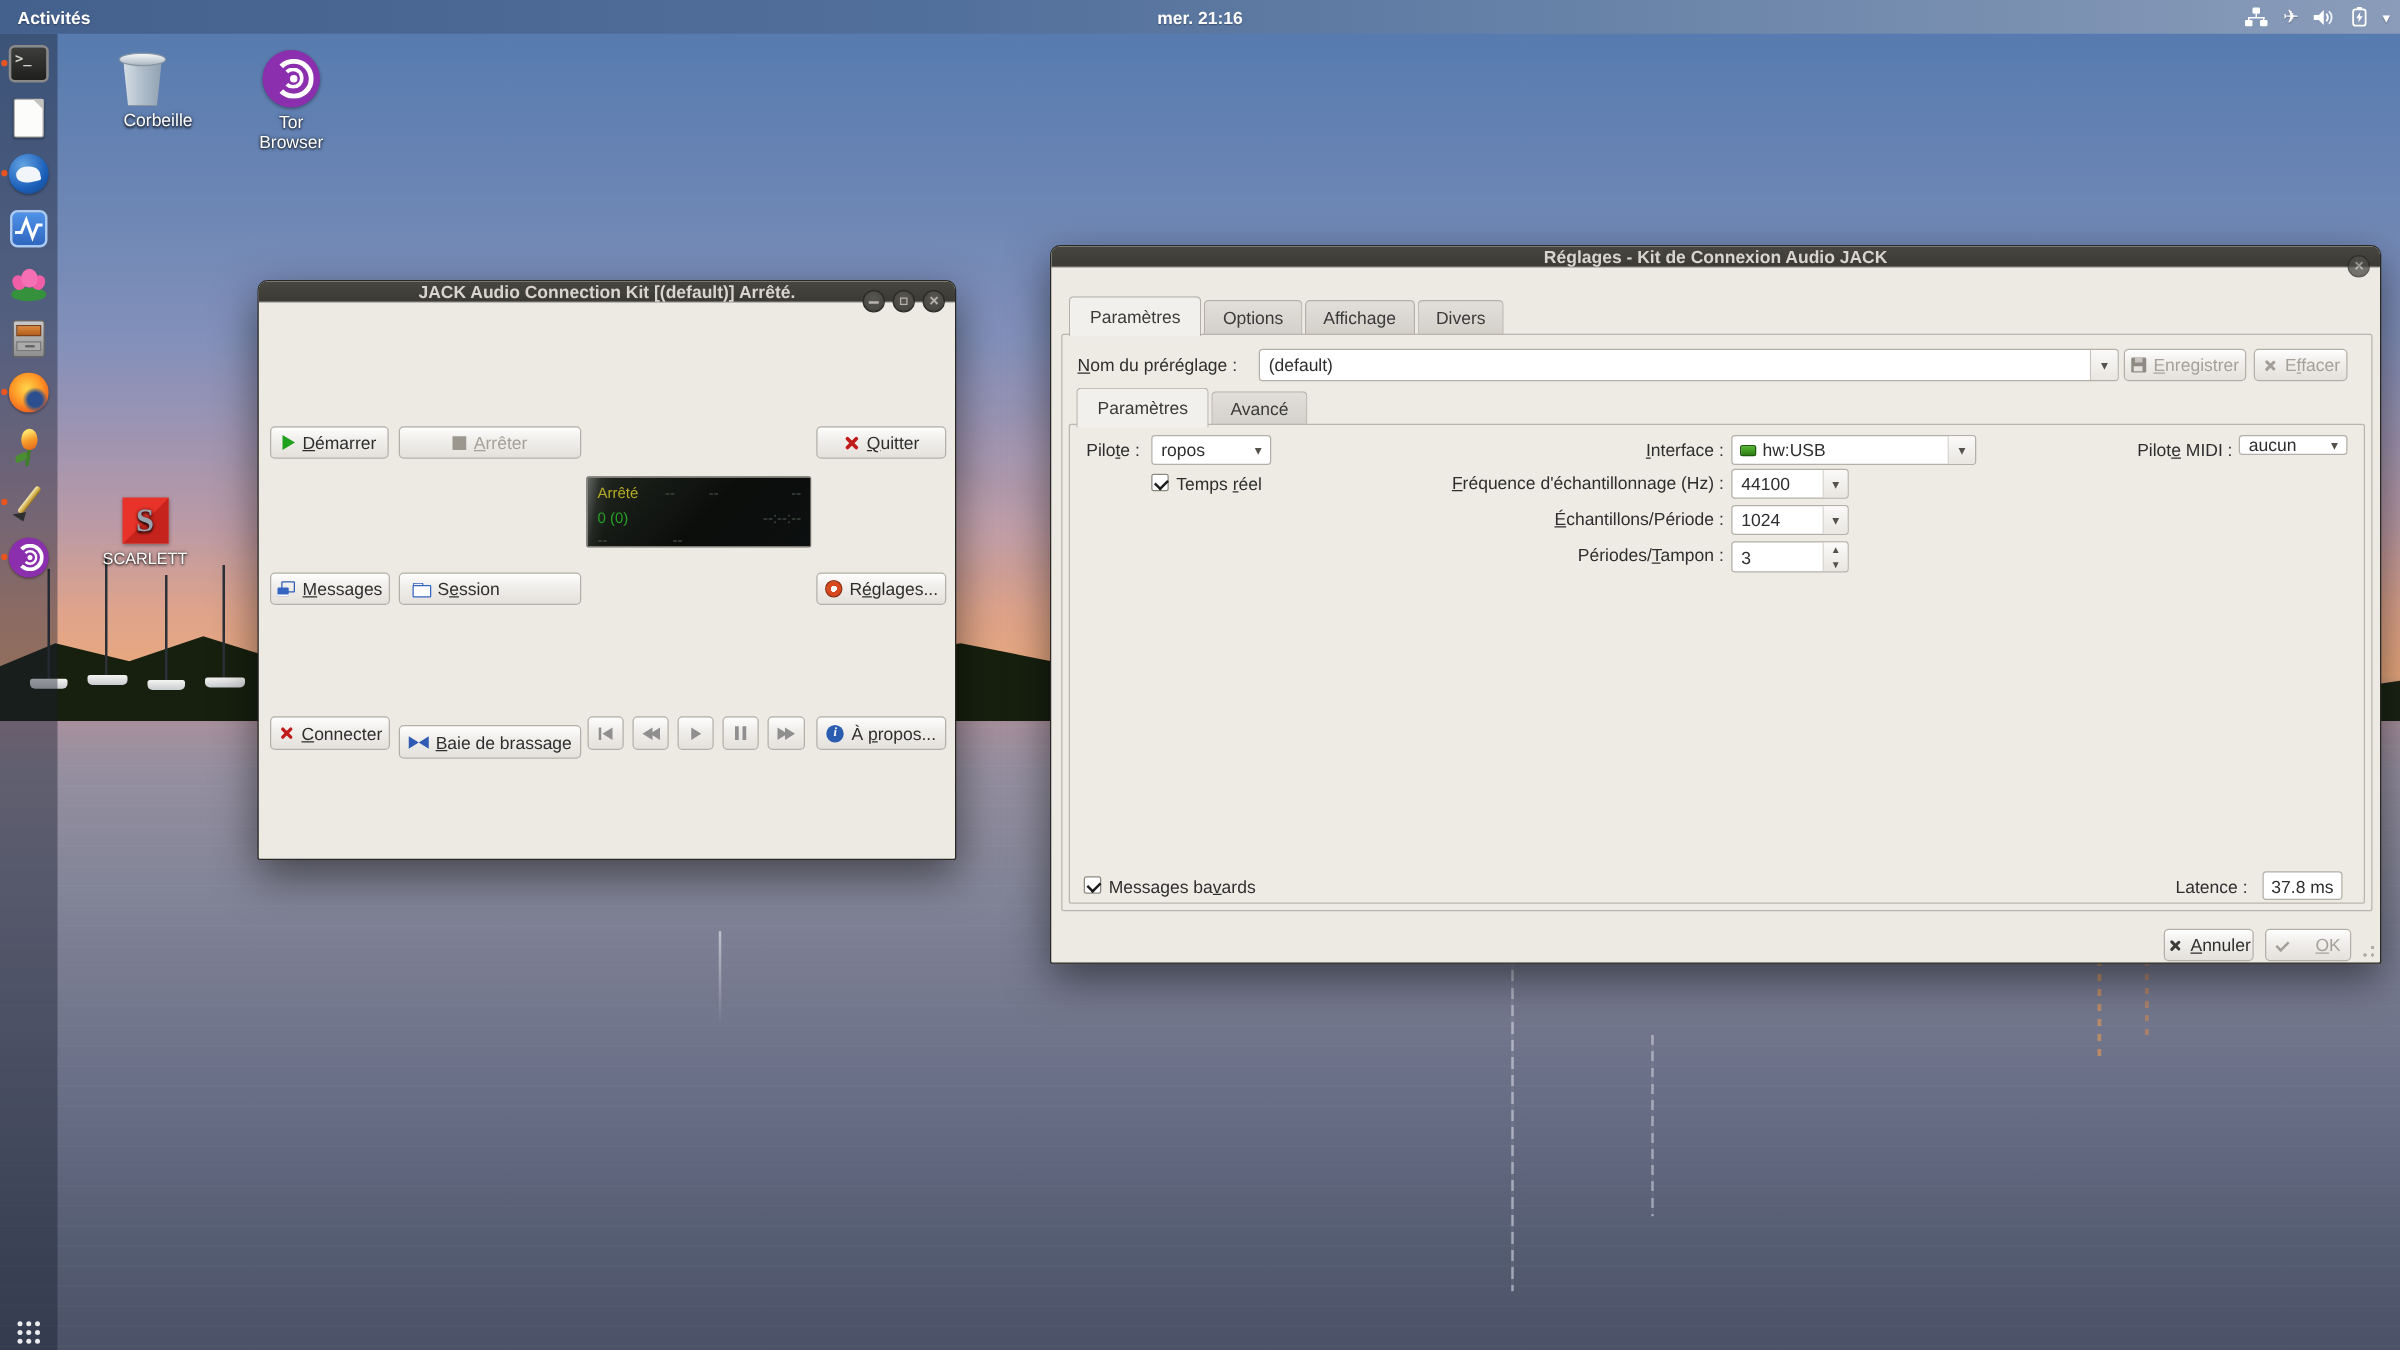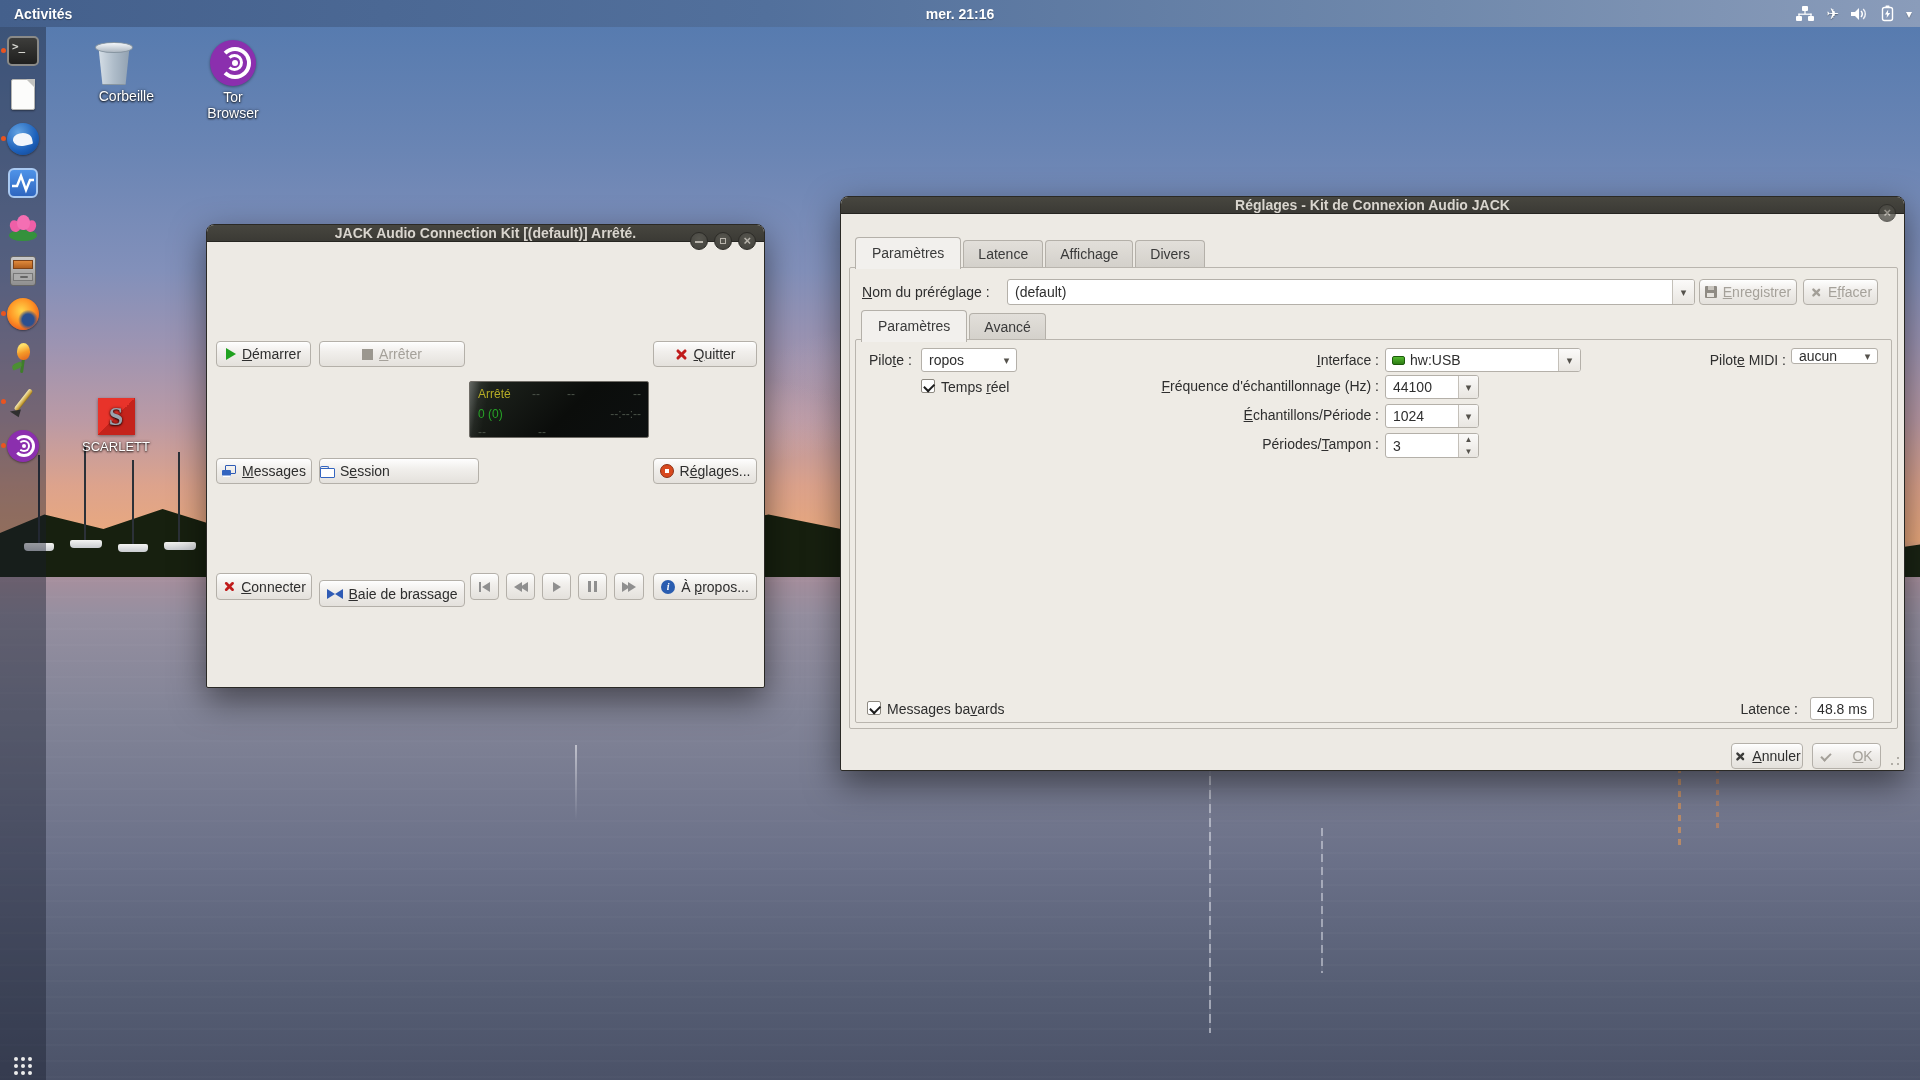--- a/index.html
+++ b/index.html
@@ -350,21 +350,21 @@
       <span class="c-green" style="left:8px; top:25px;">0 (0)</span>
       <span class="c-dim" style="right:7px; top:25px;">--:--:--</span>
       <span class="c-dim" style="left:8px; top:43px;">--</span>
       <span class="c-dim" style="left:68px; top:43px;">--</span>
     </div>
 
     <div class="btn" style="left:9px; top:233px; width:96px;">
       <i class="i-msg"></i>
       <span><u>M</u>essages</span>
     </div>
-    <div class="btn" style="left:112px; top:233px; width:160px; justify-content:flex-start; ">
+    <div class="btn" style="left:112px; top:233px; width:146px; justify-content:flex-start; padding-left:10px;">
       <i class="i-folder"></i>
       <span>S<u>e</u>ssion</span>
     </div>
     <div class="btn" style="left:446px; top:233px; width:104px;">
       <i class="i-gear"></i>
       <span>R<u>é</u>glages...</span>
     </div>
 
     <div class="btn" style="left:9px; top:348px; width:96px; height:27px;">
       <i class="xbars" style="transform:scale(.9);"></i>
@@ -415,21 +415,21 @@
       <span>Réglages - Kit de Connexion Audio JACK</span>
       <div class="wc-group">
         <span class="wc" style="opacity:.75;">
             <i class="g-close">×</i>
           </span>
       </div>
     </div>
 
     <div class="tab-row" style="left:14px; top:40px;">
       <span class="tab active">Paramètres</span>
-      <span class="tab">Latence</span>
+      <span class="tab">Options</span>
       <span class="tab">Affichage</span>
       <span class="tab">Divers</span>
     </div>
     <div class="frame" style="left:8px; top:70px; width:1049px; height:462px;"></div>
 
     <div class="label" style="left:21px; top:87px;"><u>N</u>om du préréglage :</div>
     <div class="combo" style="left:166px; top:82px; width:688px; height:26px;">
       <span class="combo-val">(default)</span>
       <span class="combo-btn">▾</span>
     </div>
@@ -486,21 +486,21 @@
       <span class="spin-btns">
         <i>▲</i>
         <i>▼</i>
       </span>
     </div>
 
     <span class="cb-box" style="left:26px; top:504px;"></span>
     <span class="cb-label" style="left:46px; top:504px;">Messages ba<u>v</u>ards</span>
     <div class="label rlabel" style="left:857px; top:504px; width:100px;">Latence :</div>
     <div class="field" style="left:969px; top:500px; width:64px; height:23px;">
-      <span>48.8 ms</span>
+      <span>37.8 ms</span>
     </div>
 
     <div class="btn" style="left:890px; top:546px; width:72px;">
       <i class="xbars dark" style="transform:scale(.8);"></i>
       <span><u>A</u>nnuler</span>
     </div>
     <div class="btn disabled" style="left:971px; top:546px; width:69px;gap:20px;">
       <i class="chk-glyph"></i>
       <span><u>O</u>K</span>
     </div>

